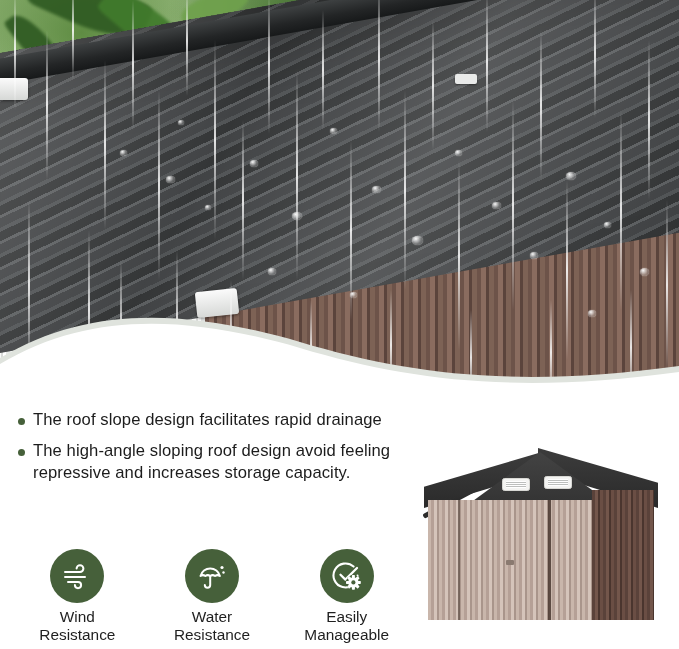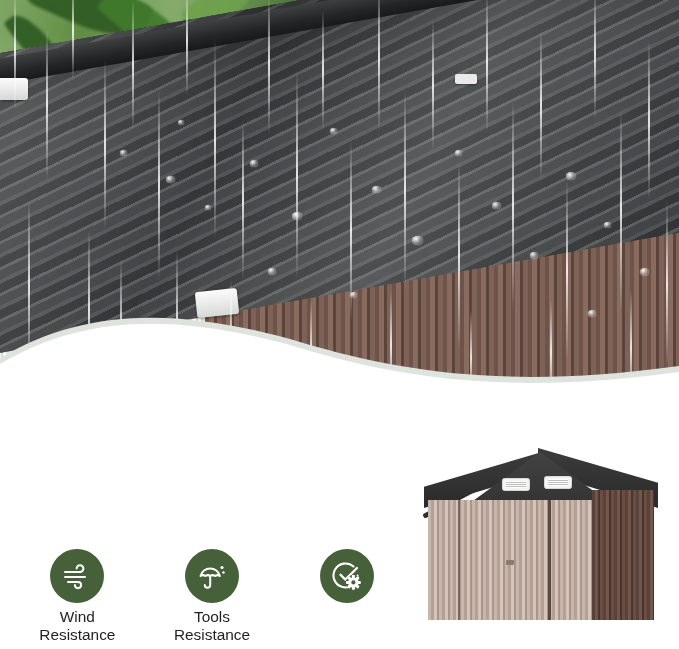--- a/index.html
+++ b/index.html
@@ -403,20 +403,28 @@
       <div class="streak" style="left:630px; top:290px; height:115px;"></div>
     </div>
 
     <svg class="wave" viewBox="0 0 679 130" preserveAspectRatio="none">
       <path d="M0,78 C90,24 190,30 300,62 C410,95 520,108 679,86 L679,130 L0,130 Z" fill="#dfe3dd"></path>
       <path d="M0,84 C90,30 190,36 300,68 C410,101 520,114 679,92 L679,130 L0,130 Z" fill="#ffffff"></path>
     </svg>
   </div>
 
   <div class="bullets">
+    <div class="bullet-row">
+      <span class="bullet-dot"></span>
+      <span class="bullet-text">The roof slope design facilitates rapid drainage</span>
+    </div>
+    <div class="bullet-row">
+      <span class="bullet-dot"></span>
+      <span class="bullet-text">The high-angle sloping roof design avoid feeling repressive and increases storage capacity.</span>
+    </div>
   </div>
 
   <div class="product">
     <div class="p-eave" style="left:0px;   top:62px; width:60px; transform:rotate(-28deg);"></div>
     <div class="p-roof-left" style="left:4px;  top:14px; width:118px; height:56px; clip-path:polygon(100% 0%, 100% 36%, 0% 100%, 0% 62%);"></div>
     <div class="p-roof-right" style="left:118px; top:10px; width:120px; height:60px; clip-path:polygon(0% 0%, 100% 58%, 100% 100%, 0% 38%);"></div>
     <div class="p-gable"></div>
     <div class="p-vent" style="left:82px;  top:40px;"></div>
     <div class="p-vent" style="left:124px; top:38px;"></div>
     <div class="p-front"></div>
@@ -446,21 +454,21 @@
       <div class="feature-badge">
         <svg width="32" height="32" viewBox="0 0 32 32">
           <g fill="none" stroke="#ffffff" stroke-width="2" stroke-linecap="round" stroke-linejoin="round">
             <path d="M4.5 16 a10 10 0 0 1 19.4 0 a4.2 4.2 0 0 0 -4.85 0 a4.2 4.2 0 0 0 -4.85 0 a4.2 4.2 0 0 0 -4.85 0 a4.2 4.2 0 0 0 -4.85 0 Z"></path>
             <path d="M14.2 16 V25 a2.7 2.7 0 0 1 -5.4 0"></path>
           </g>
           <circle cx="26" cy="7.5" r="1.6" fill="#ffffff"></circle>
           <circle cx="27.5" cy="12.5" r="1.2" fill="#ffffff"></circle>
         </svg>
       </div>
-      <div class="feature-label">Tools
+      <div class="feature-label">Water
 Resistance</div>
     </div>
 
 
     <div class="feature">
       <div class="feature-badge">
         <svg width="32" height="32" viewBox="0 0 32 32">
           <path d="M26.5 15.5 A12 12 0 1 1 22.6 6.6" fill="none" stroke="#ffffff" stroke-width="2.1" stroke-linecap="round"></path>
           <path d="M9.5 14.8 L14.4 19.6 L26 8" fill="none" stroke="#ffffff" stroke-width="2.3" stroke-linecap="round" stroke-linejoin="round"></path>
           <g transform="translate(22.4,22.4)">
@@ -473,16 +481,18 @@
               <rect x="4.2" y="-1.5" width="3.2" height="3" rx=".7"></rect>
               <rect x="-1.5" y="-7.4" width="3" height="3.2" rx=".7" transform="rotate(45)"></rect>
               <rect x="-1.5" y="4.2" width="3" height="3.2" rx=".7" transform="rotate(45)"></rect>
               <rect x="-7.4" y="-1.5" width="3.2" height="3" rx=".7" transform="rotate(45)"></rect>
               <rect x="4.2" y="-1.5" width="3.2" height="3" rx=".7" transform="rotate(45)"></rect>
             </g>
             <circle r="2.1" fill="#46603a"></circle>
           </g>
         </svg>
       </div>
+      <div class="feature-label">Easily
+Manageable</div>
     </div>
 
   </div>
 </div>
 
 </body></html>

